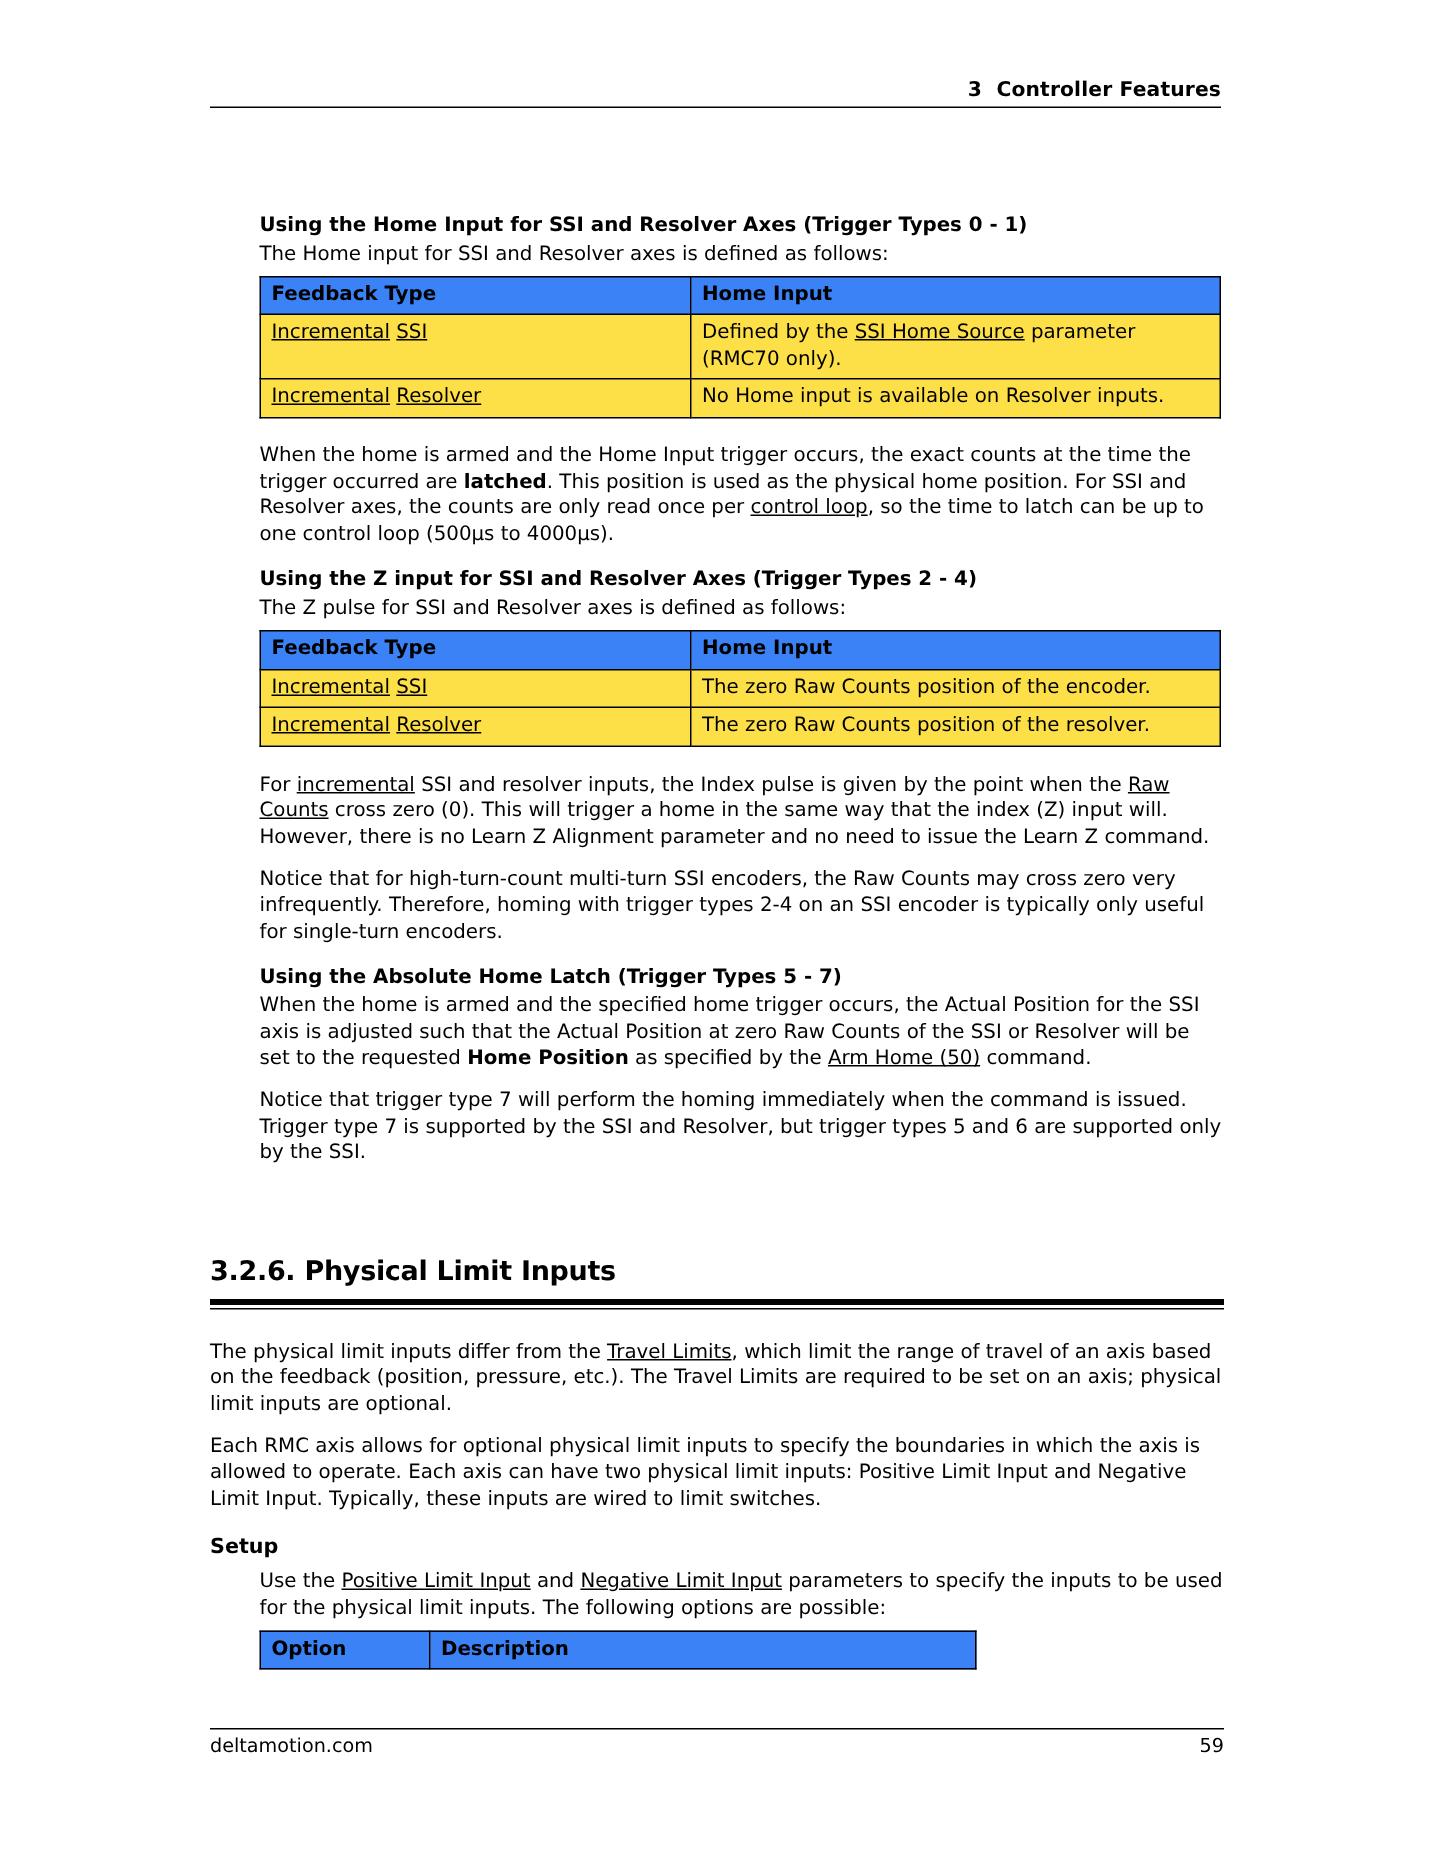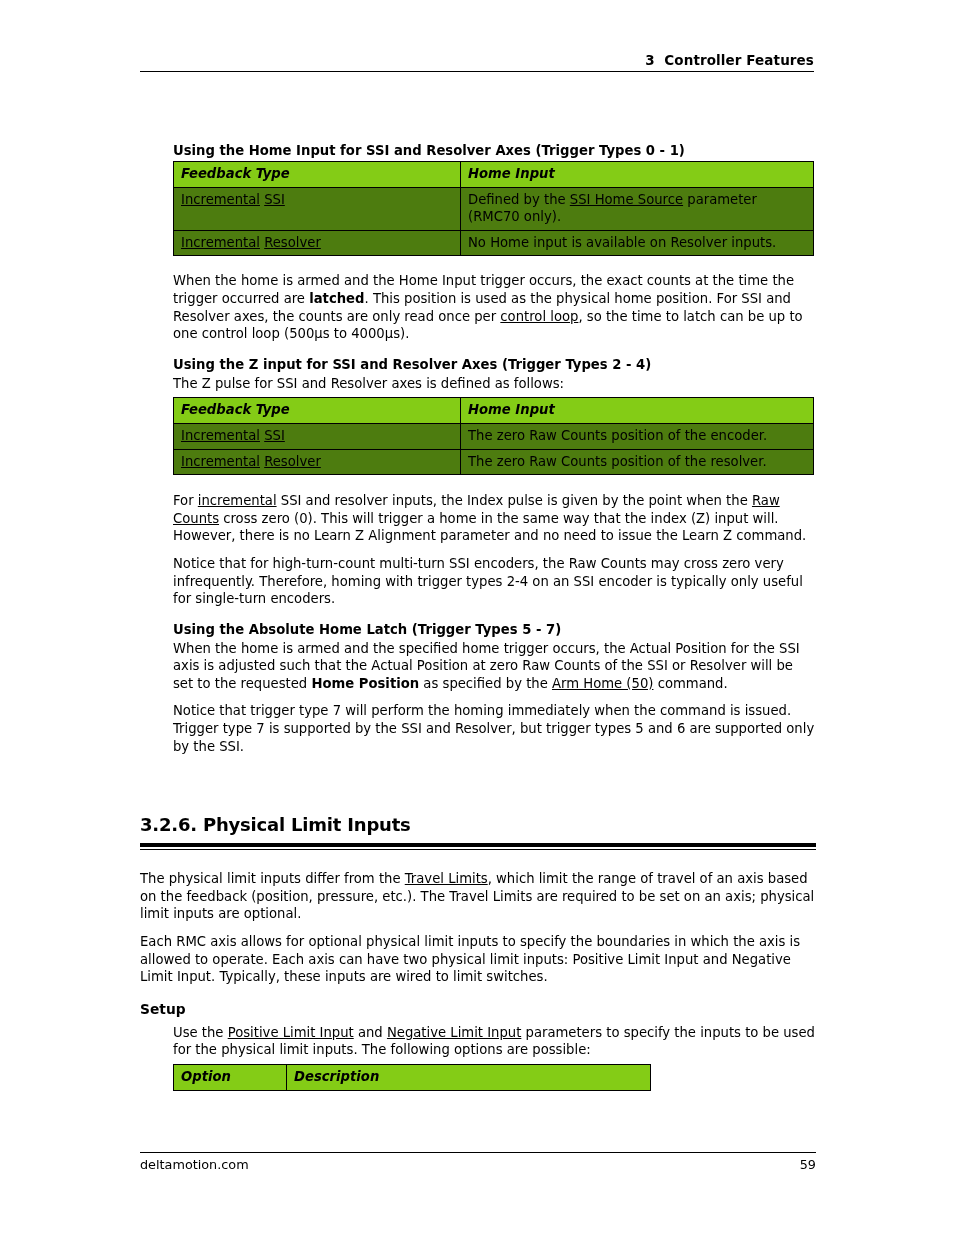--- a/index.html
+++ b/index.html
@@ -98,25 +98,24 @@
   }
   table.doc th, table.doc td {
     border: 1.3px solid #000000;
     padding: 3px 7px 4px 7px;
     font-size: 13.2px;
     line-height: 17.6px;
     vertical-align: top;
     text-align: left;
   }
   table.doc th {
-    background: #84cc16;
-    font-weight: bold;
-    font-style: italic;
-  }
-  table.doc td { background: #4d7c0f; }
+    background: #3b82f6;
+    font-weight: bold;
+  }
+  table.doc td { background: #fde047; }
 
   .col-fb   { width: 272px; }
   .col-home { width: auto; }
   .col-opt  { width: 98px; }
   .col-desc { width: auto; }
 
   
   .section-block {
     margin-top: 56px;
   }
@@ -175,20 +174,21 @@
 
   <div class="page-header">
     <div class="hdr-text">3  Controller Features</div>
     <div class="hdr-rule"></div>
   </div>
 
   <div class="content">
 
     <div class="indent">
       <h4 class="subhead">Using the Home Input for SSI and Resolver Axes (Trigger Types 0 - 1)</h4>
+      <p class="lead">The Home input for SSI and Resolver axes is defined as follows:</p>
 
       <table class="doc">
         <thead>
           <tr>
             <th class="col-fb">Feedback Type</th>
             <th class="col-home">Home Input</th>
           </tr>
         </thead>
         <tbody>
           <tr>

